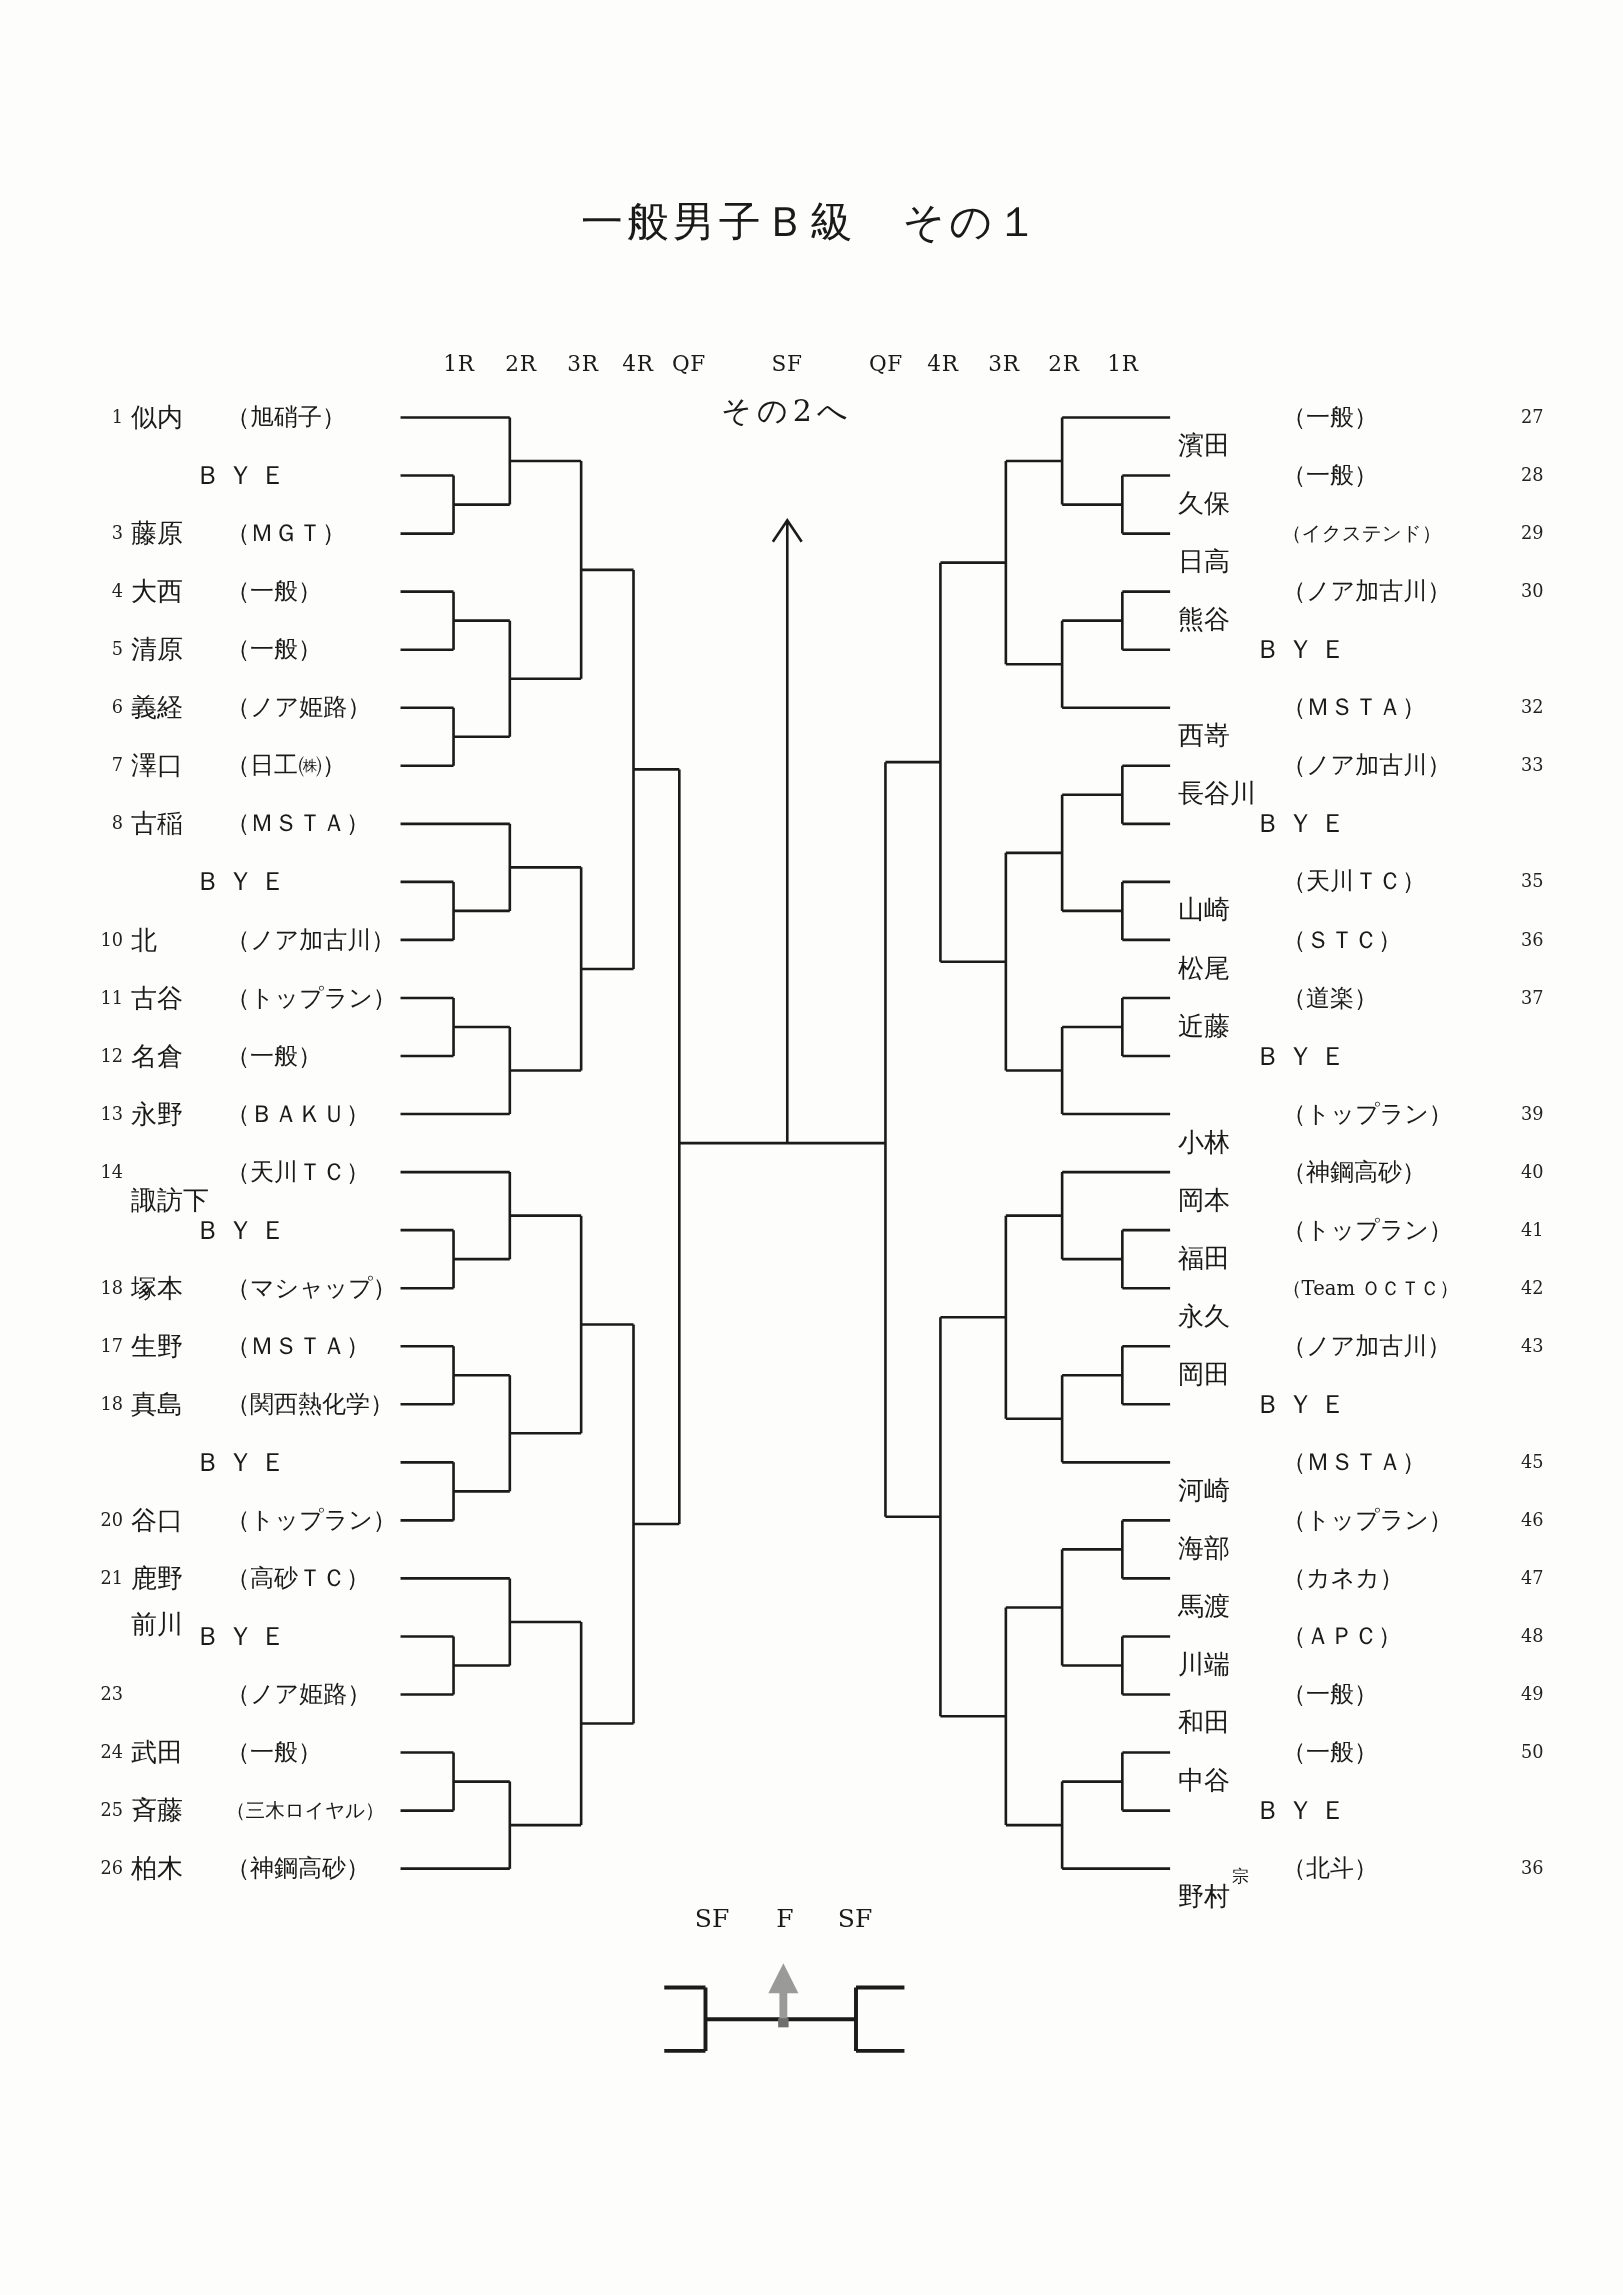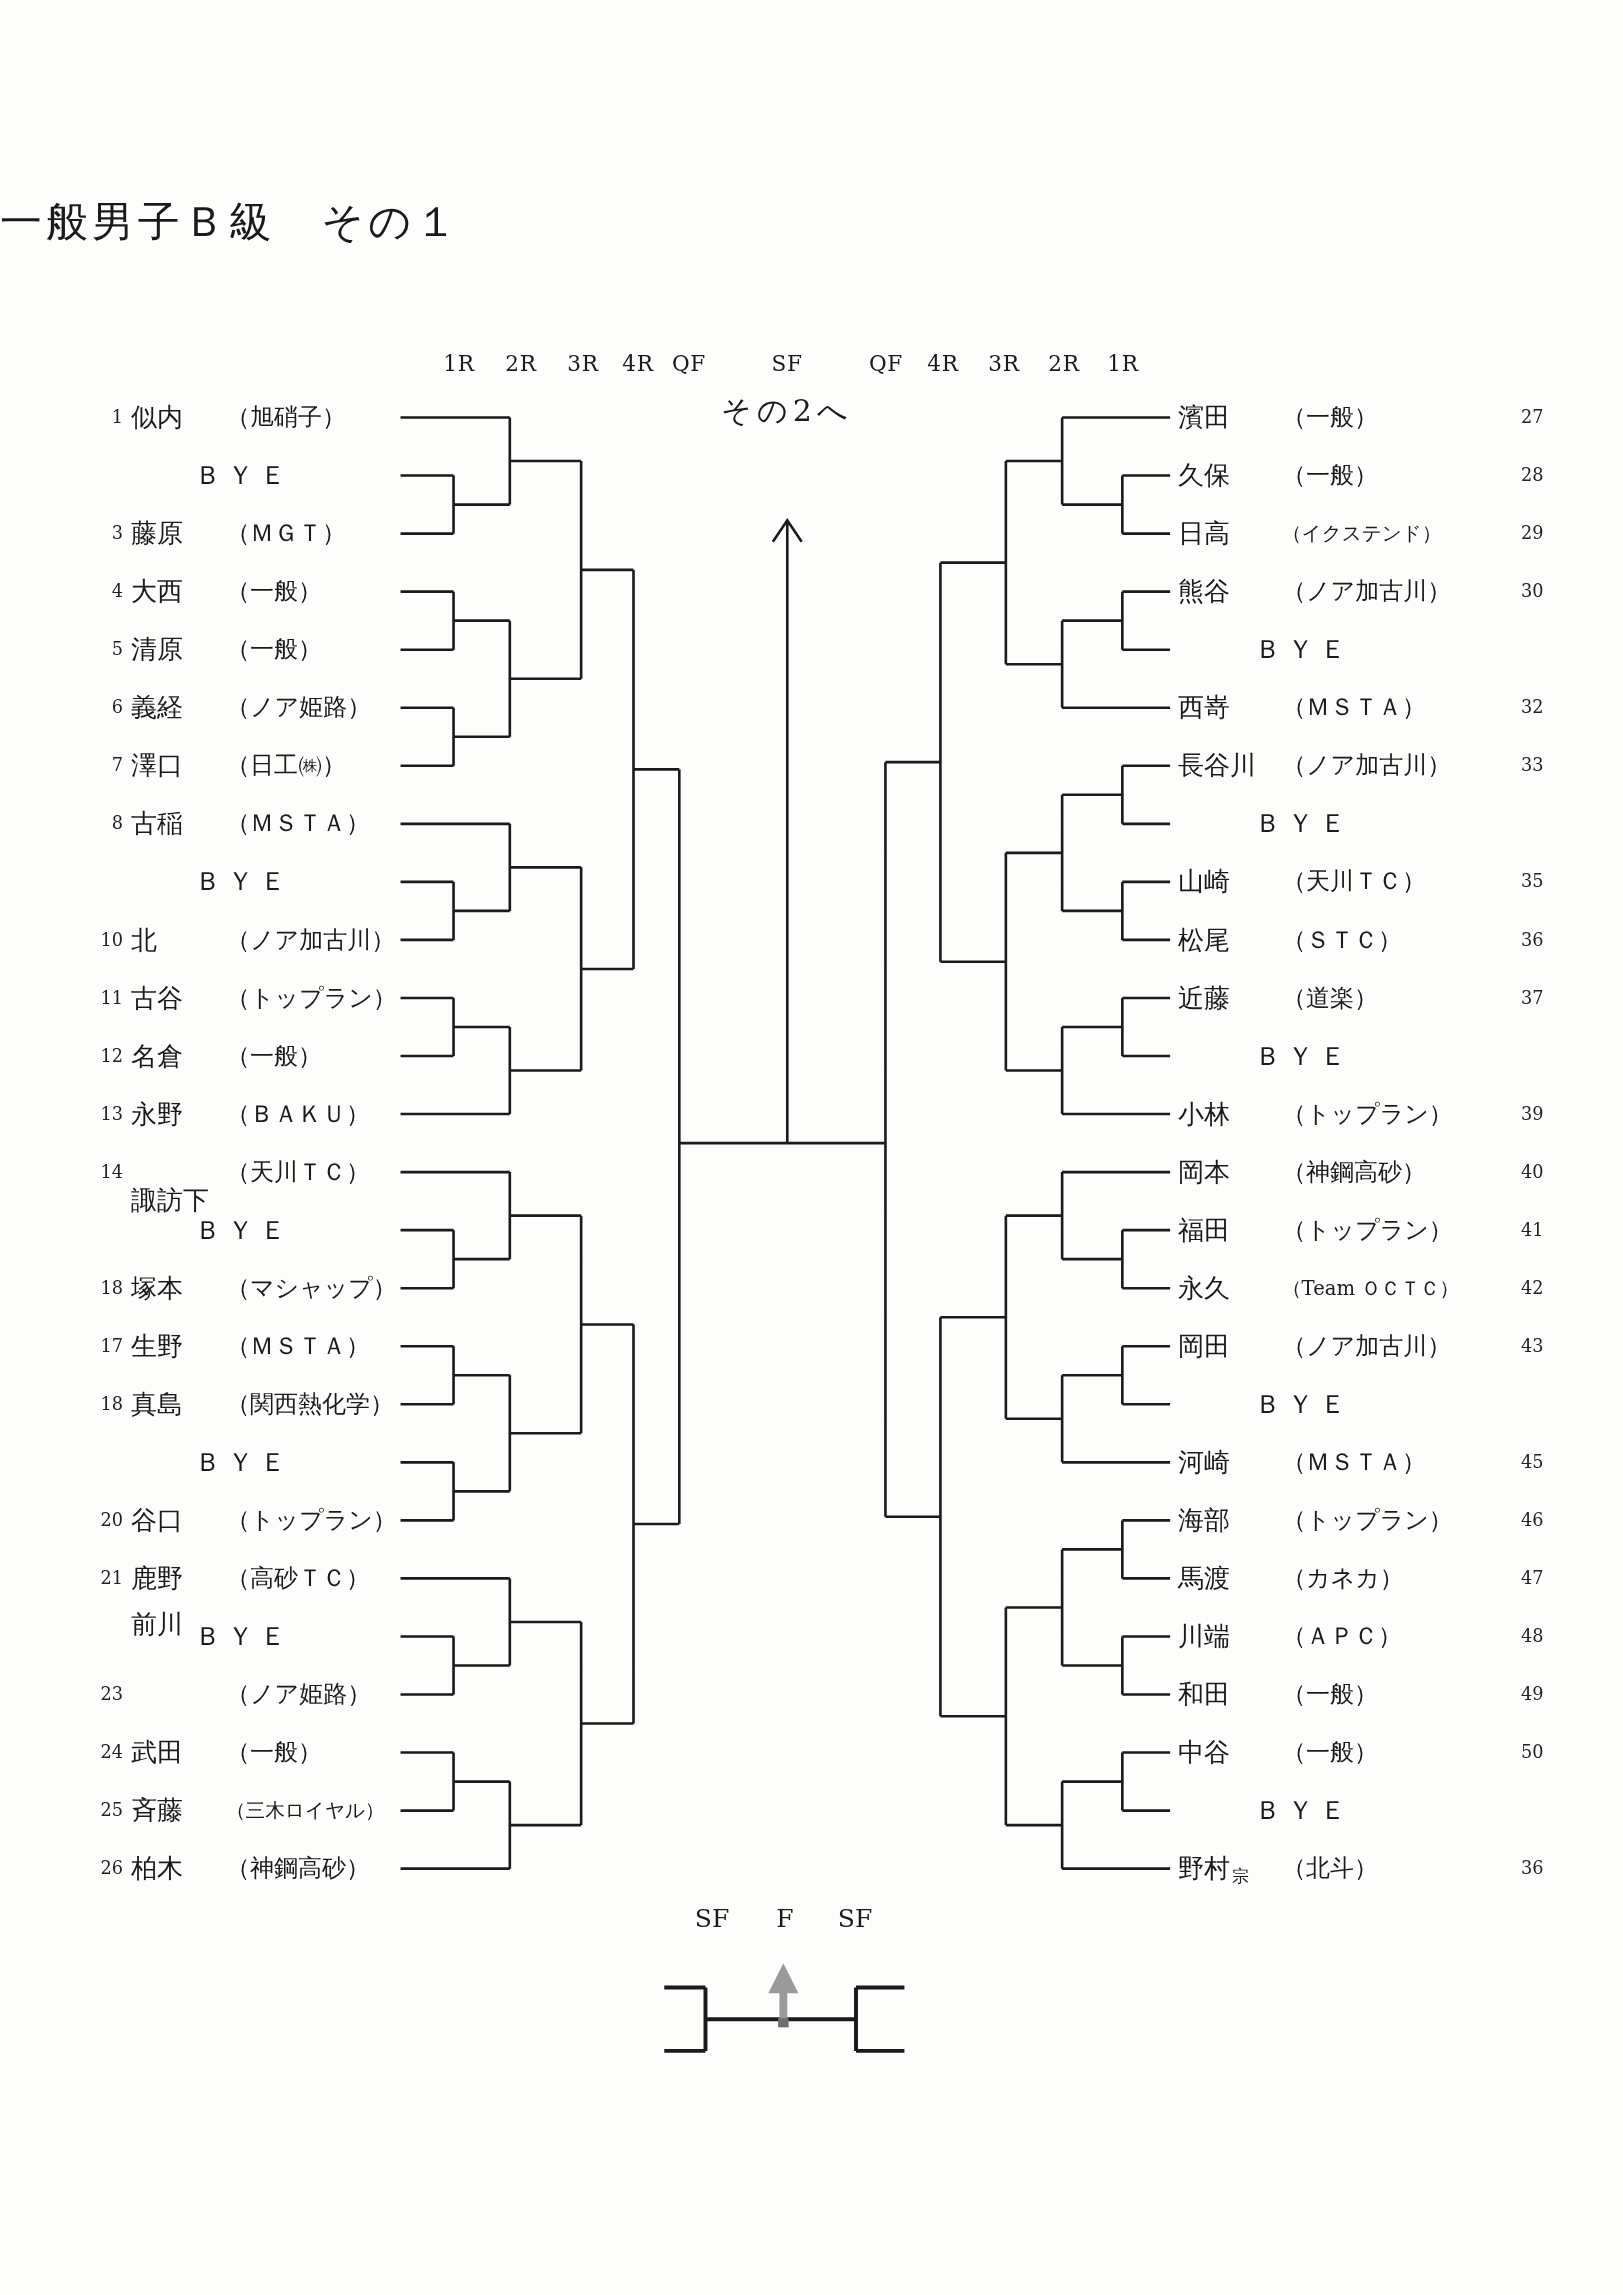--- a/index.html
+++ b/index.html
@@ -8,21 +8,21 @@
     width:1623px;height:2295px;
     background:#fdfdfb;
     font-family:"DejaVu Serif","Liberation Serif",serif;
     color:#1a1a1a;
     overflow:hidden;
   }
   #lines{position:absolute;left:0;top:0;}
   .txt{position:absolute;white-space:nowrap;height:43px;line-height:43px;}
   #title{
     position:absolute;left:0;right:0;top:194px;margin:0;
-    font-size:42px;font-weight:normal;
+    text-align:center;font-size:42px;font-weight:normal;
     letter-spacing:3.9px;
   }
   #to-part2{
     position:absolute;left:787px;top:390px;height:42px;line-height:42px;
     transform:translateX(-50%);
     font-size:30px;letter-spacing:5.2px;white-space:nowrap;
   }
   .round-label{
     position:absolute;top:343px;height:42px;line-height:42px;
     transform:translateX(-50%);
@@ -31,21 +31,21 @@
   .legend-label{
     position:absolute;top:1898px;height:42px;line-height:42px;
     transform:translateX(-50%);
     font-size:25px;
   }
   .p-num{font-size:17.7px;color:#222;}
   .p-num.left{left:64px;width:59px;text-align:right;}
   .p-num.right{left:1521px;}
   .p-name{font-size:26px;}
   .p-name.left{left:131px;}
-  .p-name.right{left:1178px;}
+  .p-name.right{left:1178px;margin-top:28px;}
   .p-suffix{font-size:17px;}
   .p-club{font-size:24px;}
   .p-club.small{font-size:19.6px;}
   .p-club.left{left:226px;}
   .p-club.right{left:1282px;}
   .bye{font-size:26px;letter-spacing:6.5px;}
   .bye.left{left:195px;}
   .bye.right{left:1255px;}
 </style>
 </head>

